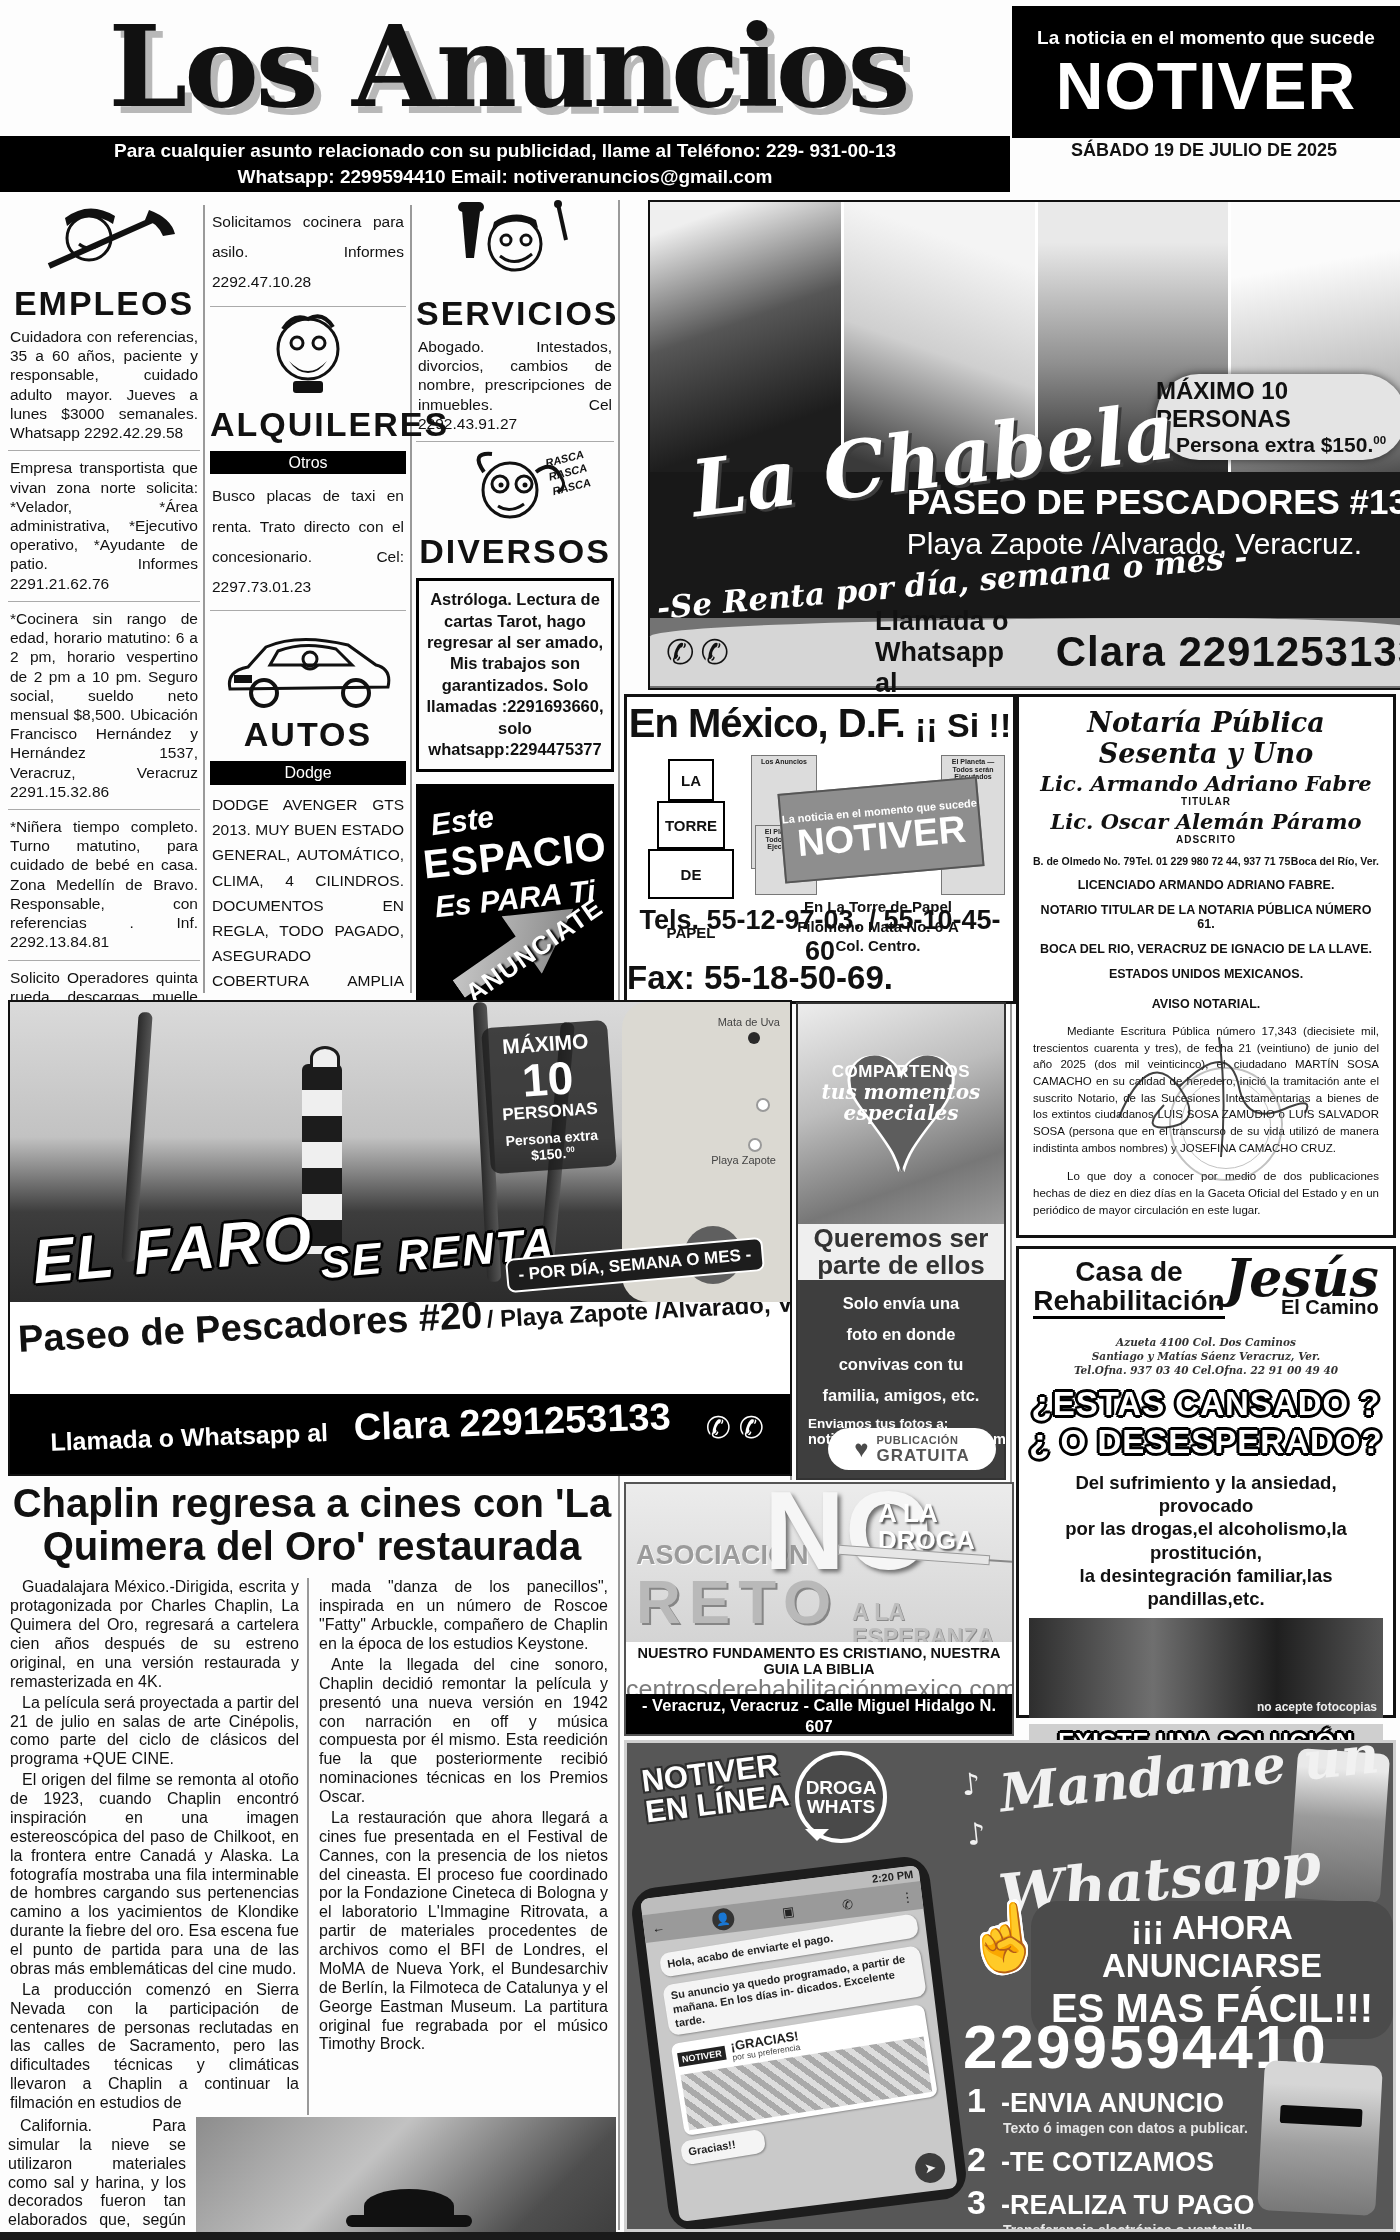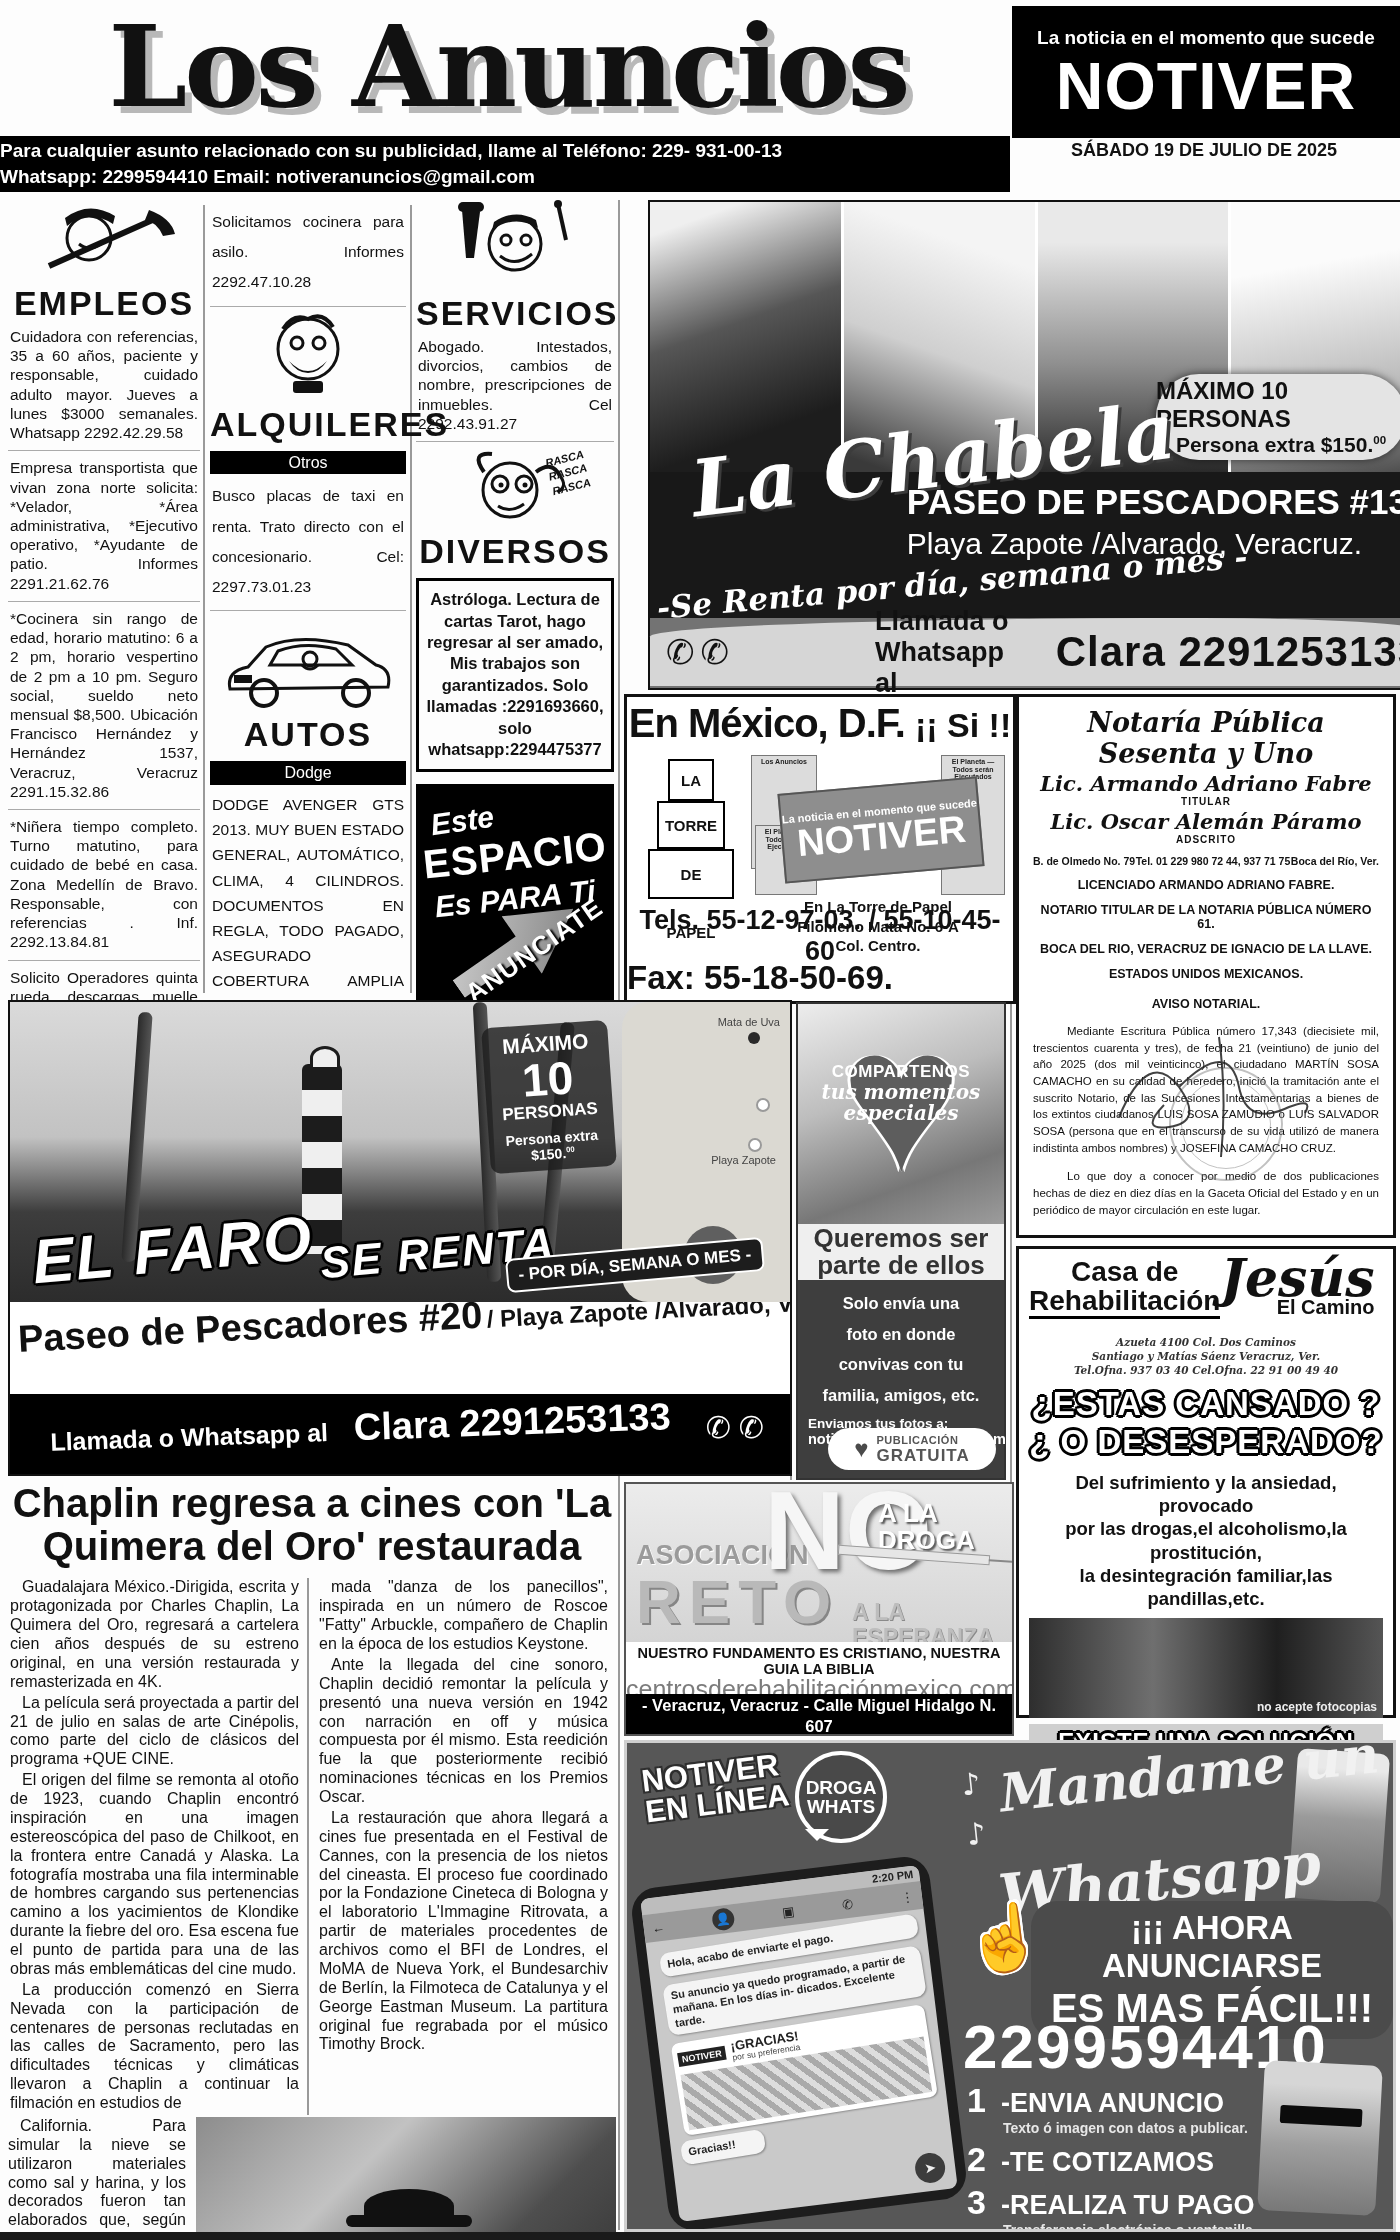--- a/index.html
+++ b/index.html
@@ -6,21 +6,21 @@
   .page{position:relative;width:1400px;height:2240px;background:#fdfdfd;margin:0 auto;
         font-family:"Liberation Sans",sans-serif;color:#111;overflow:hidden;}
   .abs{position:absolute;}
   .ni{white-space:nowrap;}
   .vr{position:absolute;width:2px;background:#9a9a9a;}
   
   .masthead{left:8px;top:0;width:1000px;height:134px;display:flex;align-items:center;justify-content:center;}
   .masthead h1{margin:0;font-family:"DejaVu Serif",serif;font-weight:700;font-size:112px;letter-spacing:-3px;
                text-shadow:7px 7px 0 #b8b8b8;line-height:1;}
   .contactbar{left:0;top:136px;width:1010px;height:56px;background:#000;color:#fff;display:flex;flex-direction:column;
-              justify-content:center;font-weight:700;font-size:19px;line-height:1.35;}
+              align-items:center;justify-content:center;font-weight:700;font-size:19px;line-height:1.35;}
   .brandbox{left:1012px;top:6px;width:384px;height:128px;background:#000;border:2px solid #000;color:#fff;
             display:flex;flex-direction:column;align-items:center;justify-content:center;}
   .brandbox .tag{font-size:19px;font-weight:700;margin-bottom:6px;}
   .brandbox .nm{font-size:66px;font-weight:900;letter-spacing:1px;line-height:.95;}
   .issuedate{left:1012px;top:140px;width:384px;text-align:center;font-weight:700;font-size:18px;}
   
   .clscol{font-size:15.5px;line-height:1.24;text-align:justify;}
   .clsad{border-bottom:1px solid #aaa;padding:7px 2px 8px 2px;}
   .sect-title{font-weight:900;font-size:34px;text-align:center;letter-spacing:2px;line-height:1;}
   .subbar{background:#000;color:#fff;text-align:center;font-size:16px;padding:2px 8px;margin-top:10px;}
@@ -146,21 +146,21 @@
   .comp-dark .bd{font-weight:900;font-size:16.5px;line-height:1.85;}
   .comp-dark .snd{font-weight:700;font-size:13.5px;text-align:left;margin:6px 0 0 10px;}
   .comp-dark .eml{font-weight:900;font-size:14.5px;text-align:left;margin-left:10px;}
   .comp-pill{position:absolute;right:8px;bottom:8px;width:168px;height:42px;background:#fff;border-radius:21px;color:#555;
              display:flex;align-items:center;justify-content:center;gap:8px;}
   .comp-pill .ph{font-size:24px;color:#4a4a4a;}
   .comp-pill .t1{font-weight:700;font-size:11px;letter-spacing:.5px;line-height:1.1;text-align:left;}
   .comp-pill .t2{font-weight:900;font-size:17px;letter-spacing:1px;line-height:1;}
   
   .rehab{left:1016px;top:1246px;width:380px;height:472px;border:3px solid #111;background:#fff;box-sizing:border-box;padding:8px 10px;}
-  .rehab-head{display:flex;justify-content:flex-start;}
+  .rehab-head{display:flex;justify-content:center;}
   .rehab-title{font-weight:900;font-size:28px;line-height:1.05;text-align:center;}
   .rehab-title .u{border-bottom:3px solid #000;}
   .rehab-logo{text-align:right;line-height:.8;}
   .rehab-logo .j{font-family:"DejaVu Serif",serif;font-weight:700;font-style:italic;font-size:52px;}
   .rehab-logo .c{font-weight:700;font-size:20px;}
   .rehab-addr{font-family:"DejaVu Serif",serif;font-weight:700;font-style:italic;text-align:center;font-size:10.5px;color:#333;line-height:1.35;margin-top:16px;}
   .rehab-q{text-align:center;font-weight:900;font-size:33px;line-height:1.15;margin-top:8px;letter-spacing:1px;}
   .rehab-body{text-align:center;font-weight:700;font-size:18.5px;line-height:1.25;margin-top:10px;}
   .rehab-photo{position:relative;margin-top:8px;height:100px;background:linear-gradient(90deg,#2e2e2e,#6f6f6f 35%,#1f1f1f 70%,#555);}
   .rehab-photo .cap{position:absolute;right:6px;bottom:4px;color:#eee;font-weight:700;font-size:12px;}

